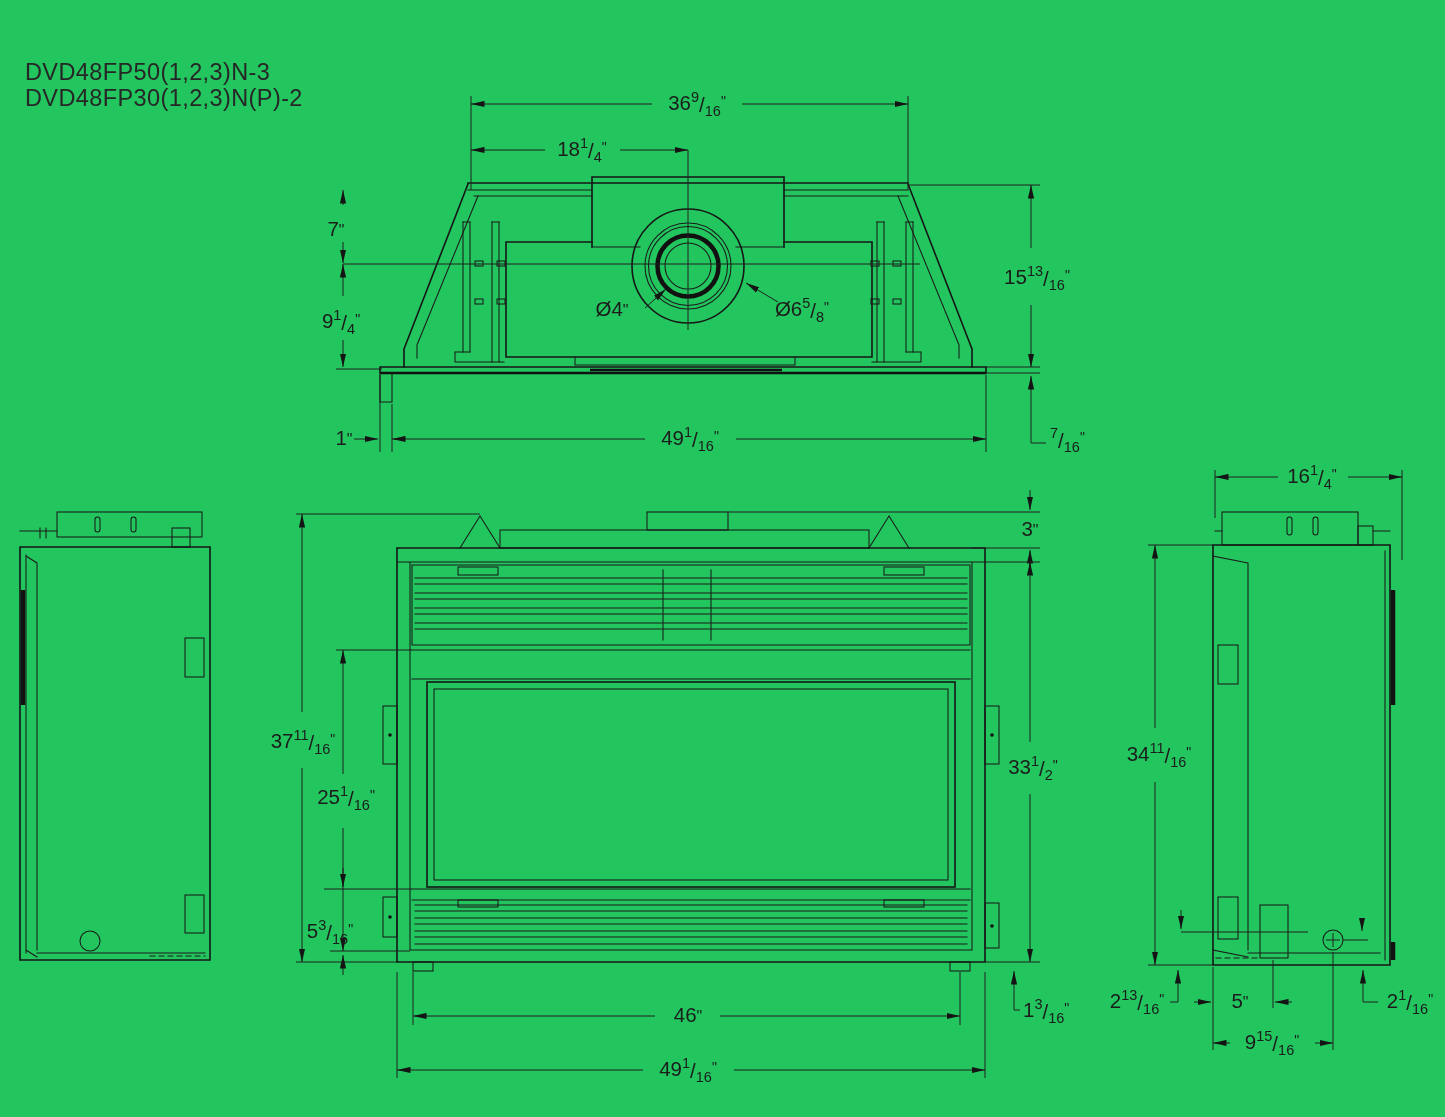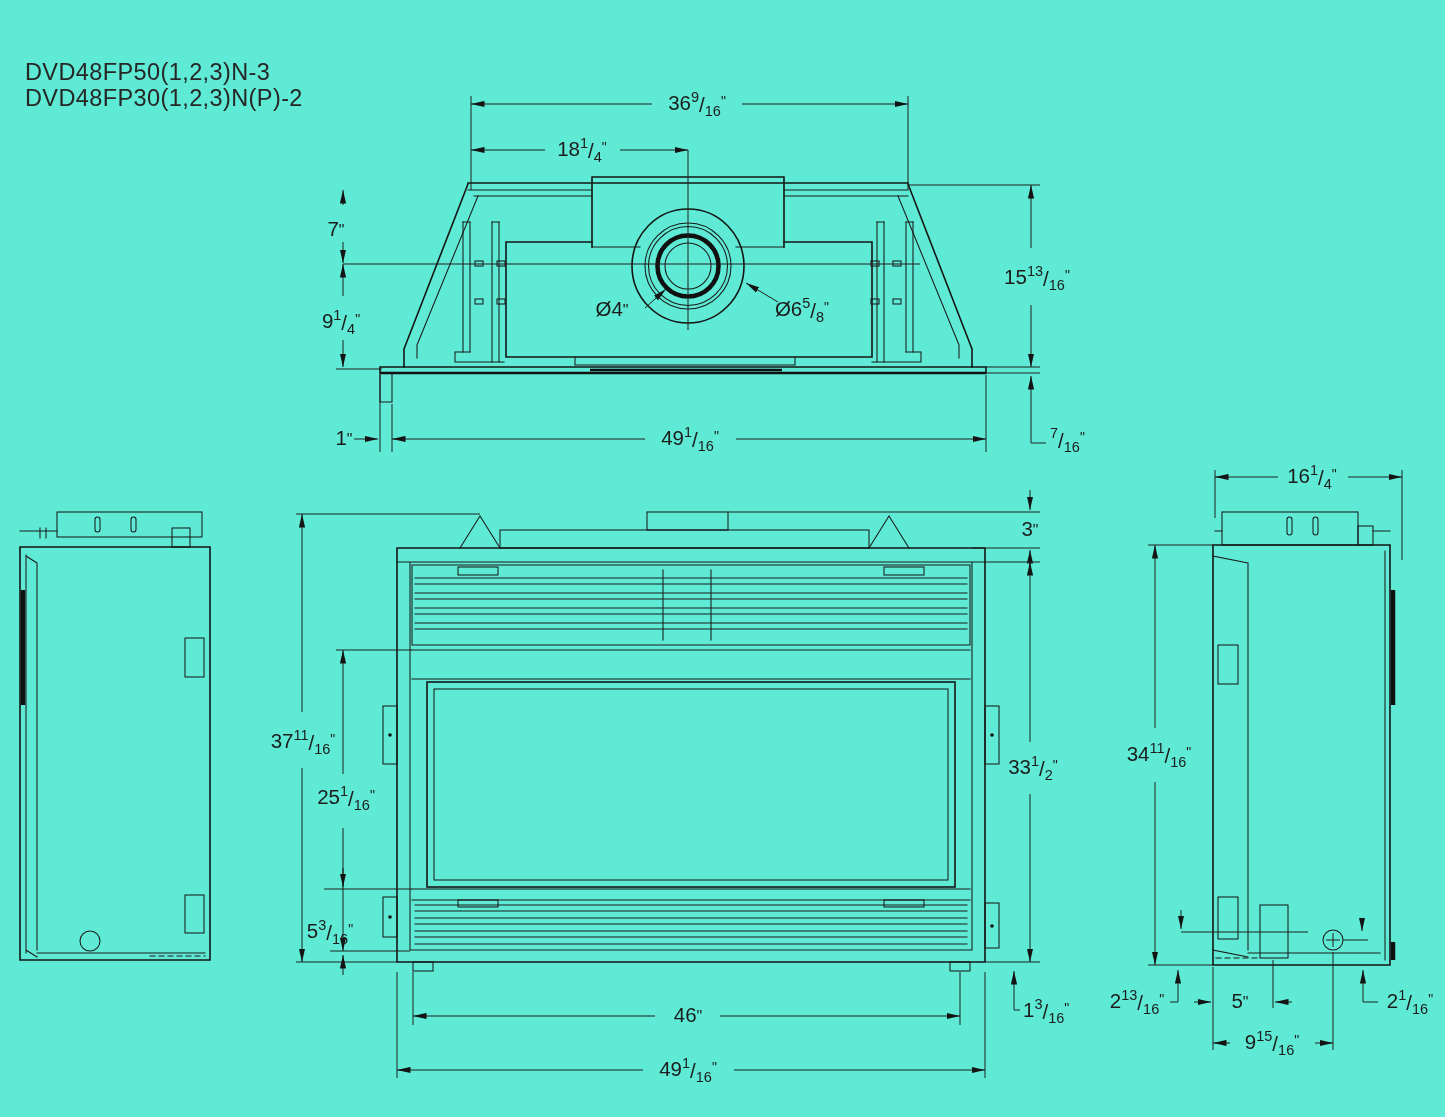--- a/index.html
+++ b/index.html
@@ -1,16 +1,16 @@
 <!DOCTYPE html>
 <html><head>
 <meta charset="utf-8">
 <style>
   html,body{margin:0;padding:0;background:#ffffff;}
-  .page{position:relative;width:1445px;height:1117px;background:#5eead4;overflow:hidden;}
+  .page{position:relative;width:1445px;height:1117px;background:#22c55e;overflow:hidden;}
   svg{position:absolute;left:0;top:0;}
   svg text{font-family:"Liberation Sans","DejaVu Sans",sans-serif;fill:#1c1c1c;}
   .title{font-size:23.5px;letter-spacing:.4px;fill:#262626;}
   .dim{font-size:20.5px;}
   .fn{font-size:14.5px;}
   .fu{font-size:14px;}
   .fu2{font-size:16px;}
   .ln{stroke:#161616;stroke-width:1.6;fill:none;stroke-linecap:square;}
   .tn{stroke:#1b1b1b;stroke-width:1.05;fill:none;stroke-linecap:square;}
   .tk{stroke:#111;stroke-width:4.5;fill:none;}

